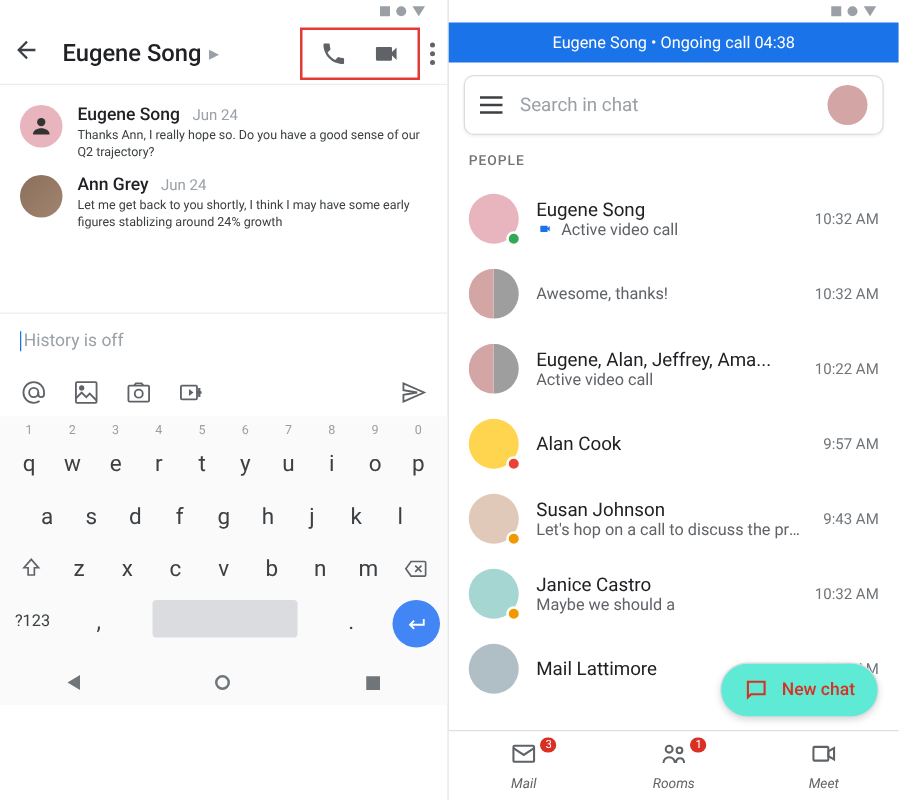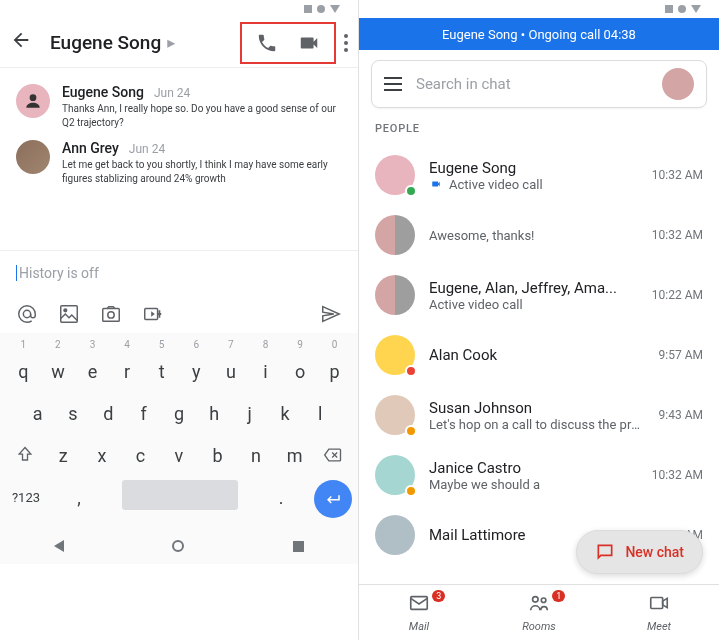--- a/index.html
+++ b/index.html
@@ -65,21 +65,21 @@
 .ci-av.group { background: #fff; }
 .presence { position: absolute; width: 12px; height: 12px; border-radius: 50%; border: 2px solid #fff; right: -2px; bottom: -2px; }
 .presence.green { background: #34a853; }
 .presence.orange { background: #f29900; }
 .presence.red { background: #ea4335; }
 .ci-body { flex: 1; min-width: 0; }
 .ci-name { font-size: 15px; color: #202124; }
 .ci-preview { font-size: 13px; color: #5f6368; white-space: nowrap; overflow: hidden; text-overflow: ellipsis; }
 .ci-time { font-size: 12px; color: #70757a; }
 .video-ico { display: inline-block; margin-right: 6px; }
-.new-chat-fab { position: absolute; right: 16px; bottom: 66px; background: #e5e5e5; border: 1px solid #dadce0; border-radius: 24px; height: 44px; padding: 0 18px; display: flex; align-items: center; gap: 10px; box-shadow: 0 2px 6px rgba(0,0,0,0.15); }
+.new-chat-fab { position: absolute; right: 16px; bottom: 66px; background: #5eead4; border: 1px solid #dadce0; border-radius: 24px; height: 44px; padding: 0 18px; display: flex; align-items: center; gap: 10px; box-shadow: 0 2px 6px rgba(0,0,0,0.15); }
 .new-chat-fab span { color: #d93025; font-size: 14px; font-weight: 500; }
 .bottom-nav { position: absolute; bottom: 0; left: 0; right: 0; height: 56px; border-top: 1px solid #e0e0e0; display: flex; background: #fff; }
 .bn-item { flex: 1; display: flex; flex-direction: column; align-items: center; justify-content: center; gap: 2px; position: relative; }
 .bn-label { font-size: 11px; color: #5f6368; font-style: italic; }
 .bn-item.active .bn-label { color: #d93025; }
 .badge { position: absolute; top: 5px; right: 28%; background: #d93025; color: #fff; border-radius: 8px; font-size: 9px; padding: 1px 4px; min-width: 12px; text-align: center; }
 .group-half { position: absolute; width: 20px; height: 40px; overflow: hidden; }
 .group-half.left { left: 0; border-radius: 20px 0 0 20px; }
 .group-half.right { right: 0; border-radius: 0 20px 20px 0; }
 .group-half div { width: 40px; height: 40px; }

